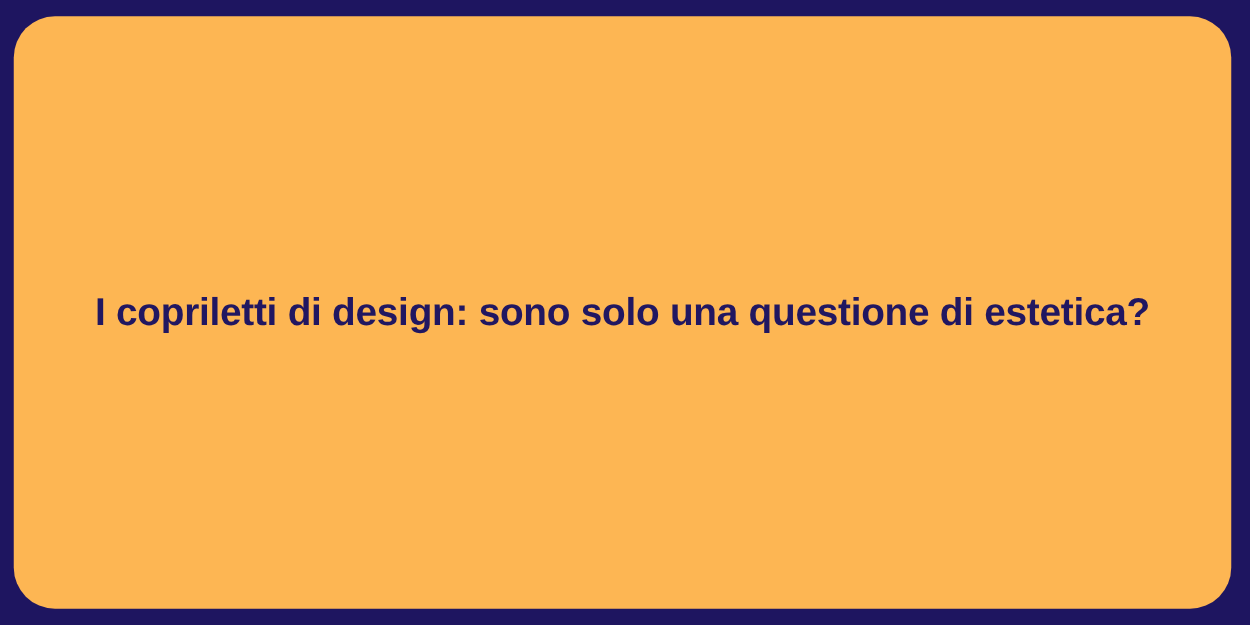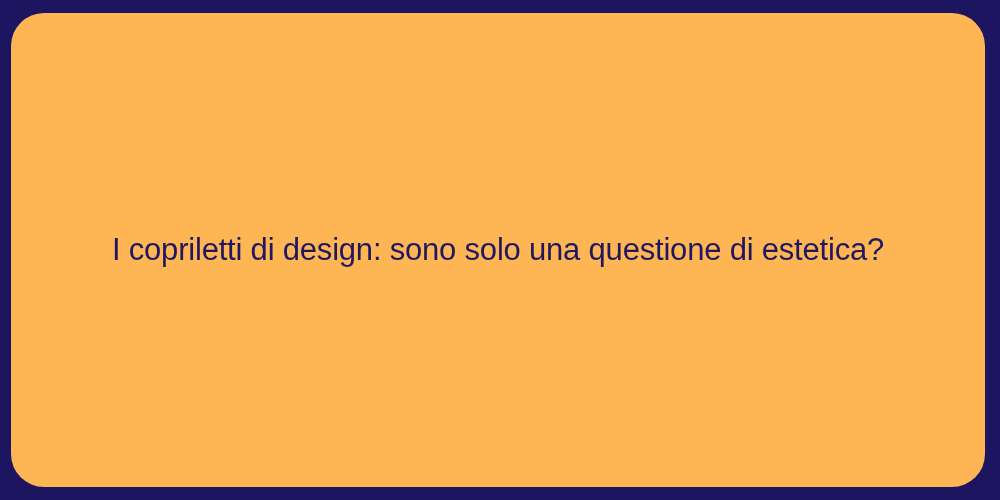--- a/index.html
+++ b/index.html
@@ -39,21 +39,21 @@
   #article-title {
     display: block;
     width: 100%;
     margin: 0;
     padding: 0 34px;
     box-sizing: border-box;
     text-align: center;
     color: #211761;
     font-family: "Liberation Sans", sans-serif;
     font-size: 31px;
-    font-weight: 400;
+    font-weight: 700;
     line-height: 1.28;
     letter-spacing: -0.2px;
     white-space: nowrap;
   }
 </style>
 </head>
 <body>
 
 <div id="article-card-frame">
   <div id="article-card">

